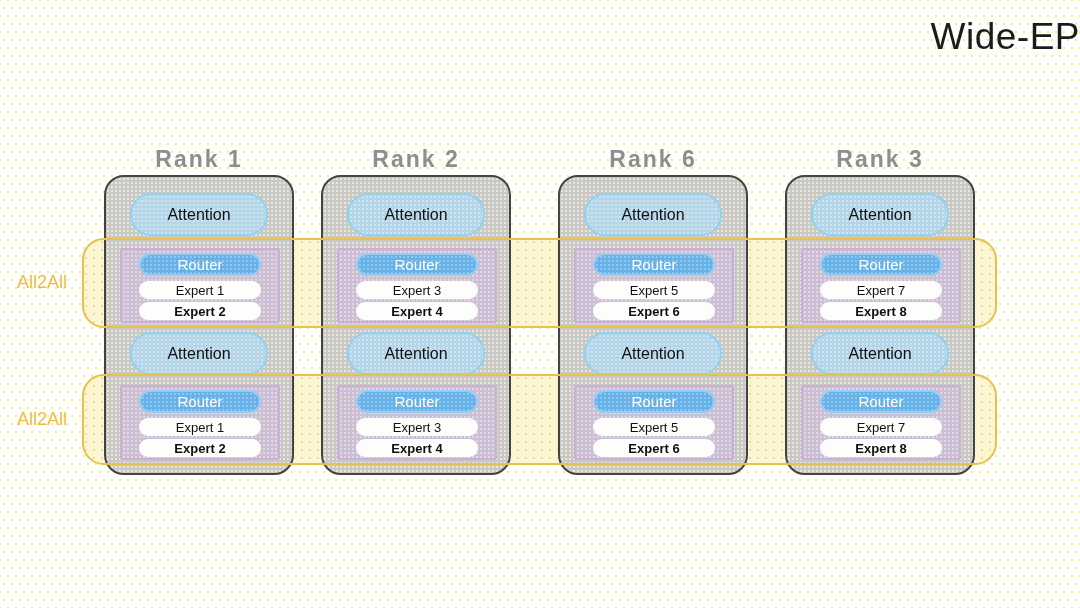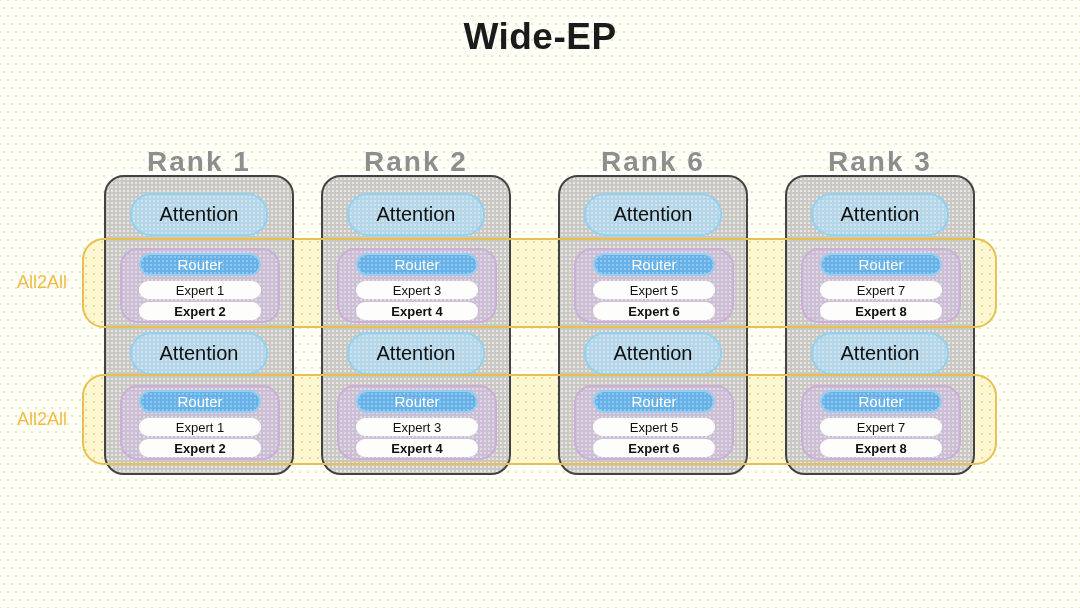--- a/index.html
+++ b/index.html
@@ -7,22 +7,22 @@
     position:relative;width:1080px;height:608px;overflow:hidden;
     background-color:#fffffc;
     background-image:
       radial-gradient(circle,#f1ec9d 1.1px,transparent 1.5px),
       radial-gradient(circle,#f1ec9d 1.1px,transparent 1.5px);
     background-size:8px 16px,8px 16px;
     background-position:0 0,4px 8px;
     font-family:"Liberation Sans",sans-serif;
   }
   .title{
-    position:absolute;top:16px;left:0;right:0;text-align:center;
-    font-size:37px;font-weight:bold;color:#1b1b1b;letter-spacing:.5px;
+    position:absolute;top:16px;left:0;right:0;text-align:right;
+    font-size:37px;font-weight:normal;color:#1b1b1b;letter-spacing:.5px;
   }
   
   .band-under{
     position:absolute;left:82px;width:915px;border-radius:22px;z-index:0;
     background-color:#fdf6d2;
     background-image:radial-gradient(circle,#eee089 1px,transparent 1.4px);
     background-size:8px 8px;
   }
   .band-over{
     position:absolute;left:82px;width:915px;border-radius:22px;z-index:3;
@@ -33,47 +33,47 @@
   .a2a-label{
     position:absolute;left:6px;width:72px;text-align:center;z-index:4;
     font-size:18px;color:#f3ba41;
   }
   .a2a-1{top:272px;}
   .a2a-2{top:409px;}
   
   .rank{position:absolute;top:146px;width:190px;z-index:1;}
   .rank-1{left:104px;}.rank-2{left:321px;}.rank-3{left:558px;}.rank-4{left:785px;}
   .rlabel{
-    height:26px;text-align:center;font-size:28px;font-weight:bold;
+    height:26px;text-align:center;font-size:23px;font-weight:bold;
     color:#8e8e8e;letter-spacing:2px;
   }
   .rank-box{
     position:absolute;top:29px;left:0;width:190px;height:300px;box-sizing:border-box;
     background-color:#c9c8c3;
     background-image:radial-gradient(circle,rgba(255,255,255,.55) .9px,transparent 1.2px);
     background-size:4px 4px;
     border:2px solid #434343;border-radius:20px;
   }
   .attn{
     position:absolute;left:24px;width:138px;height:43px;box-sizing:border-box;
     background-color:#b4d6e8;
     background-image:radial-gradient(circle,rgba(255,255,255,.35) .8px,transparent 1.1px);
     background-size:4px 4px;
     border:2.5px solid #8fd2f1;border-radius:21px;
     display:flex;align-items:center;justify-content:center;
-    font-size:20px;color:#101010;
+    font-size:16px;color:#101010;
   }
   .attn-1{top:16px;}
   .attn-2{top:155px;}
   .moe{
     position:absolute;left:14px;width:160px;height:75px;box-sizing:border-box;
     background-color:#ccbfd4;
     background-image:radial-gradient(circle,rgba(255,255,255,.4) .8px,transparent 1.1px);
     background-size:4px 4px;
-    border:2px solid #cdaed8;border-radius:18px;
+    border:2px solid #cdaed8;border-radius:2px;
   }
   .moe-1{top:71px;}
   .moe-2{top:208px;}
   .router{
     position:absolute;top:3px;left:17px;width:122px;height:23px;box-sizing:border-box;
     background-color:#66b1e7;
     background-image:radial-gradient(circle,rgba(255,255,255,.28) .8px,transparent 1.1px);
     background-size:4px 4px;
     border:2px solid #95cef1;border-radius:12px;
     display:flex;align-items:center;justify-content:center;

